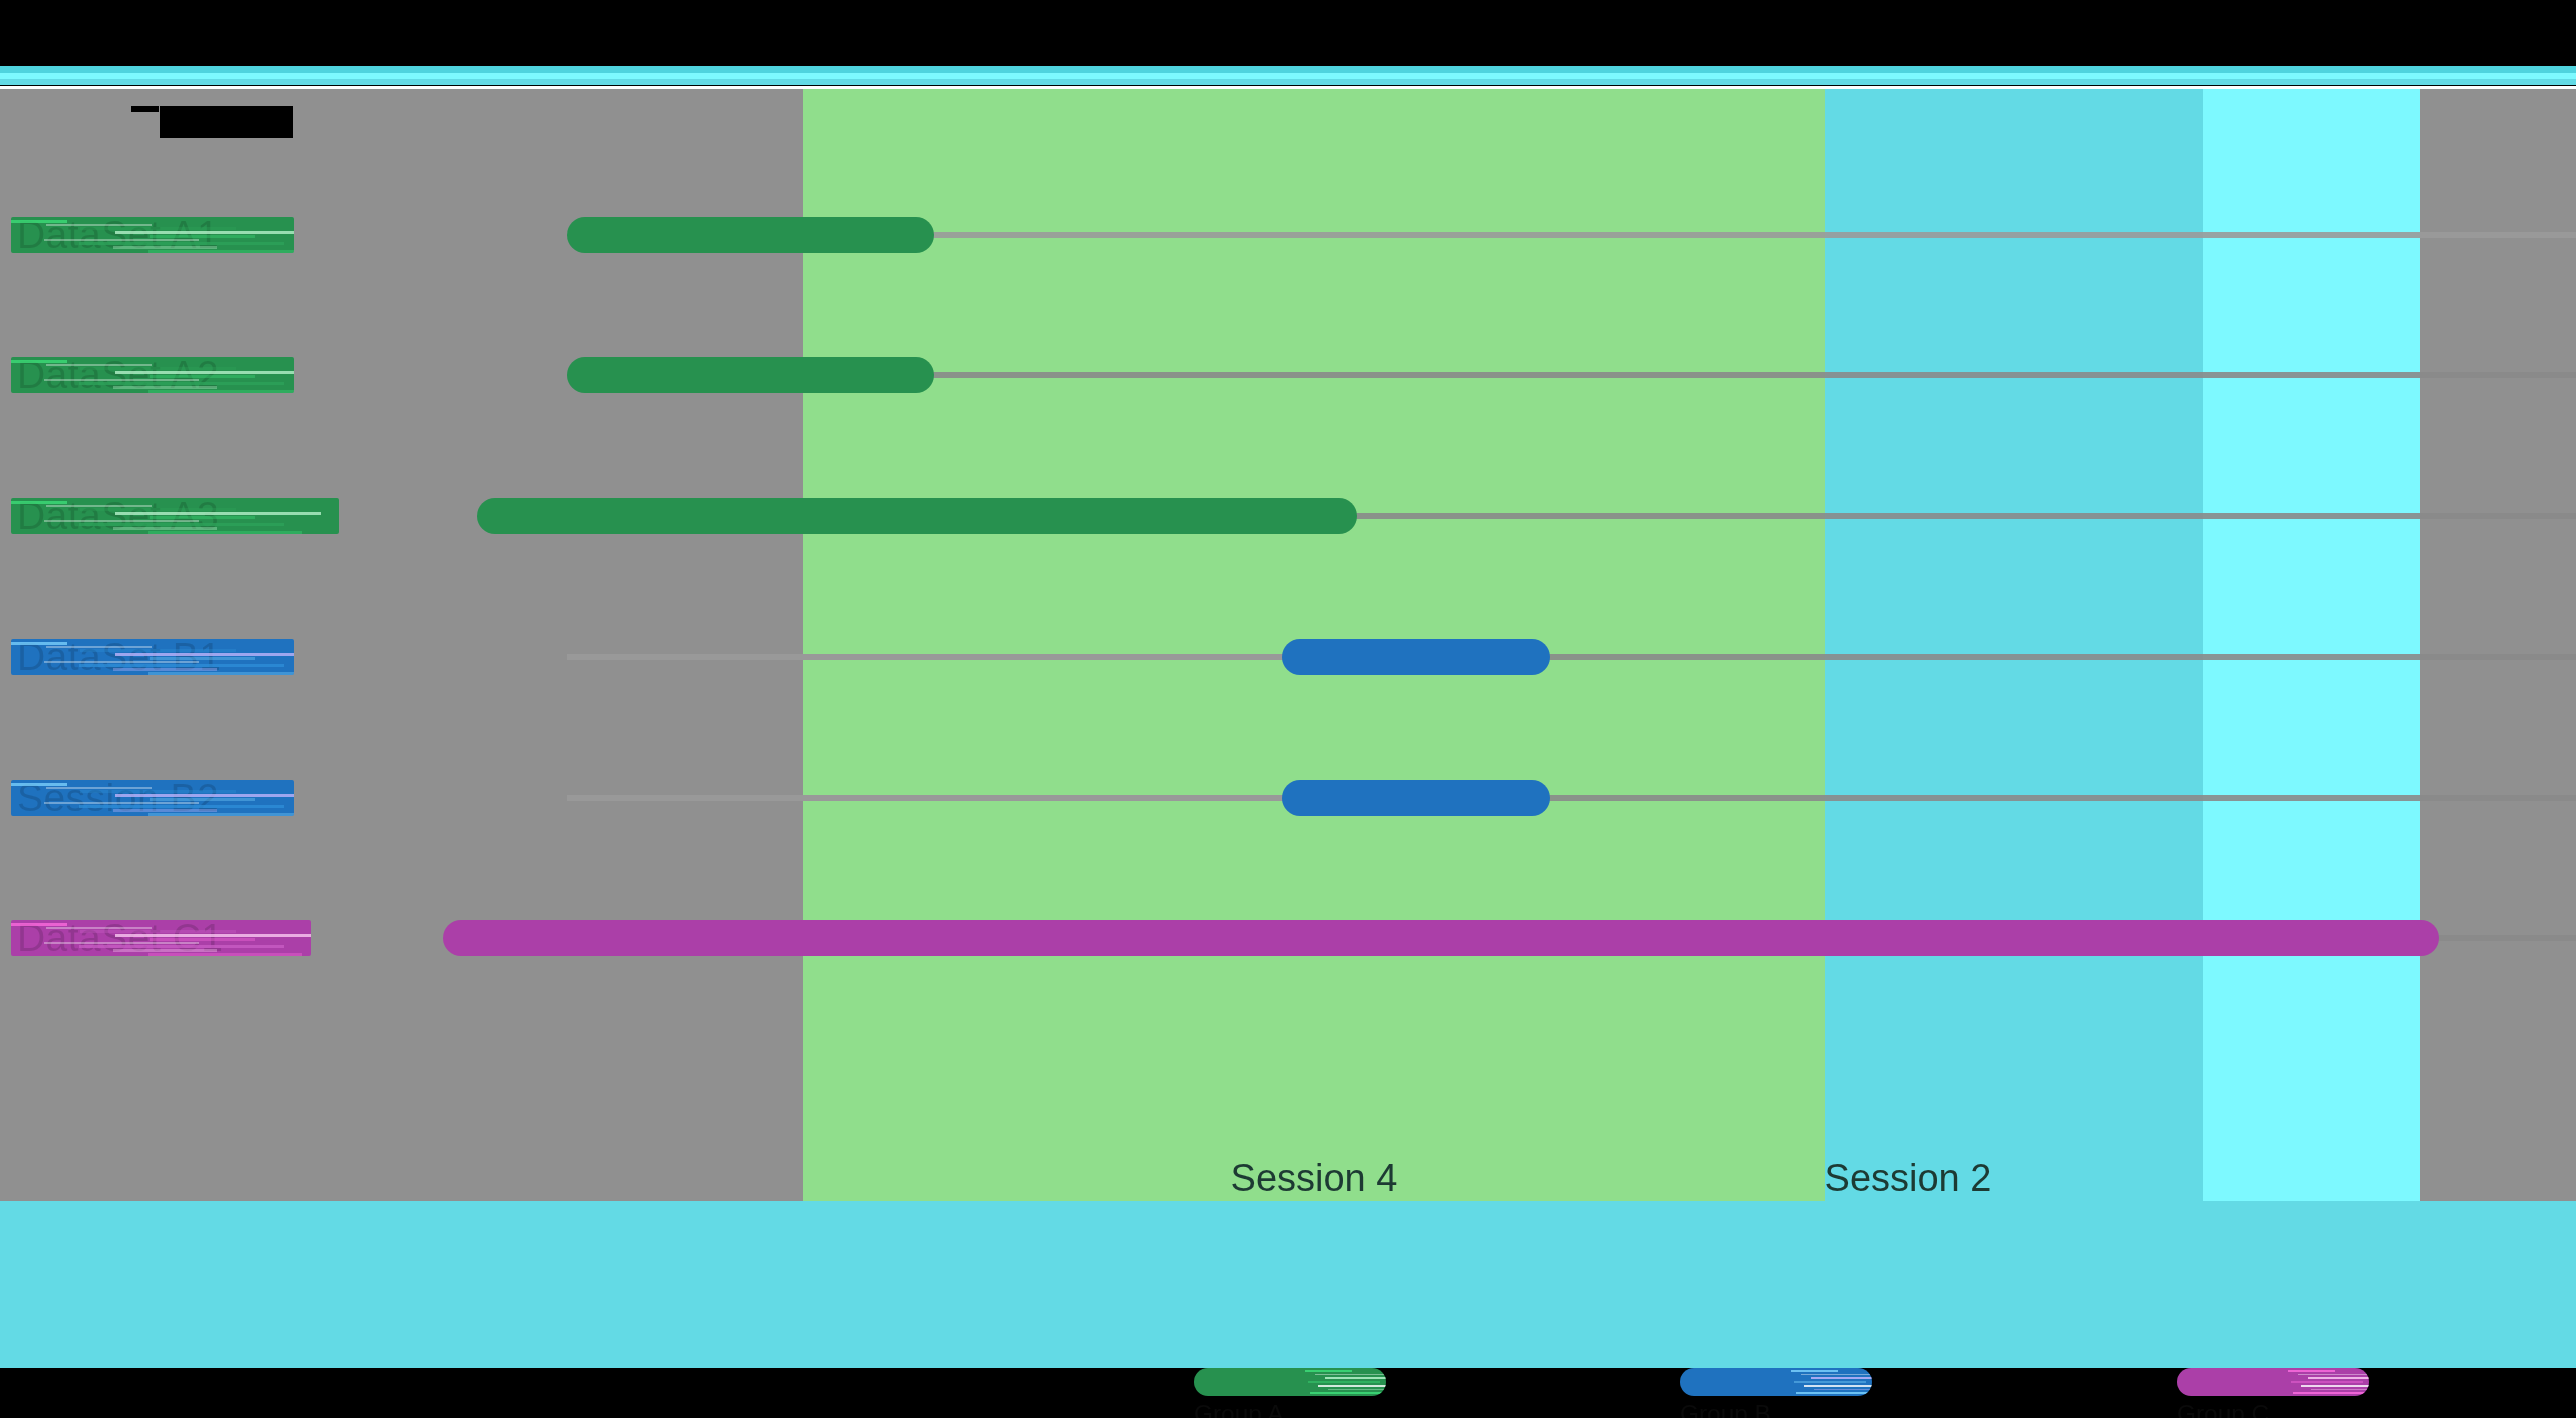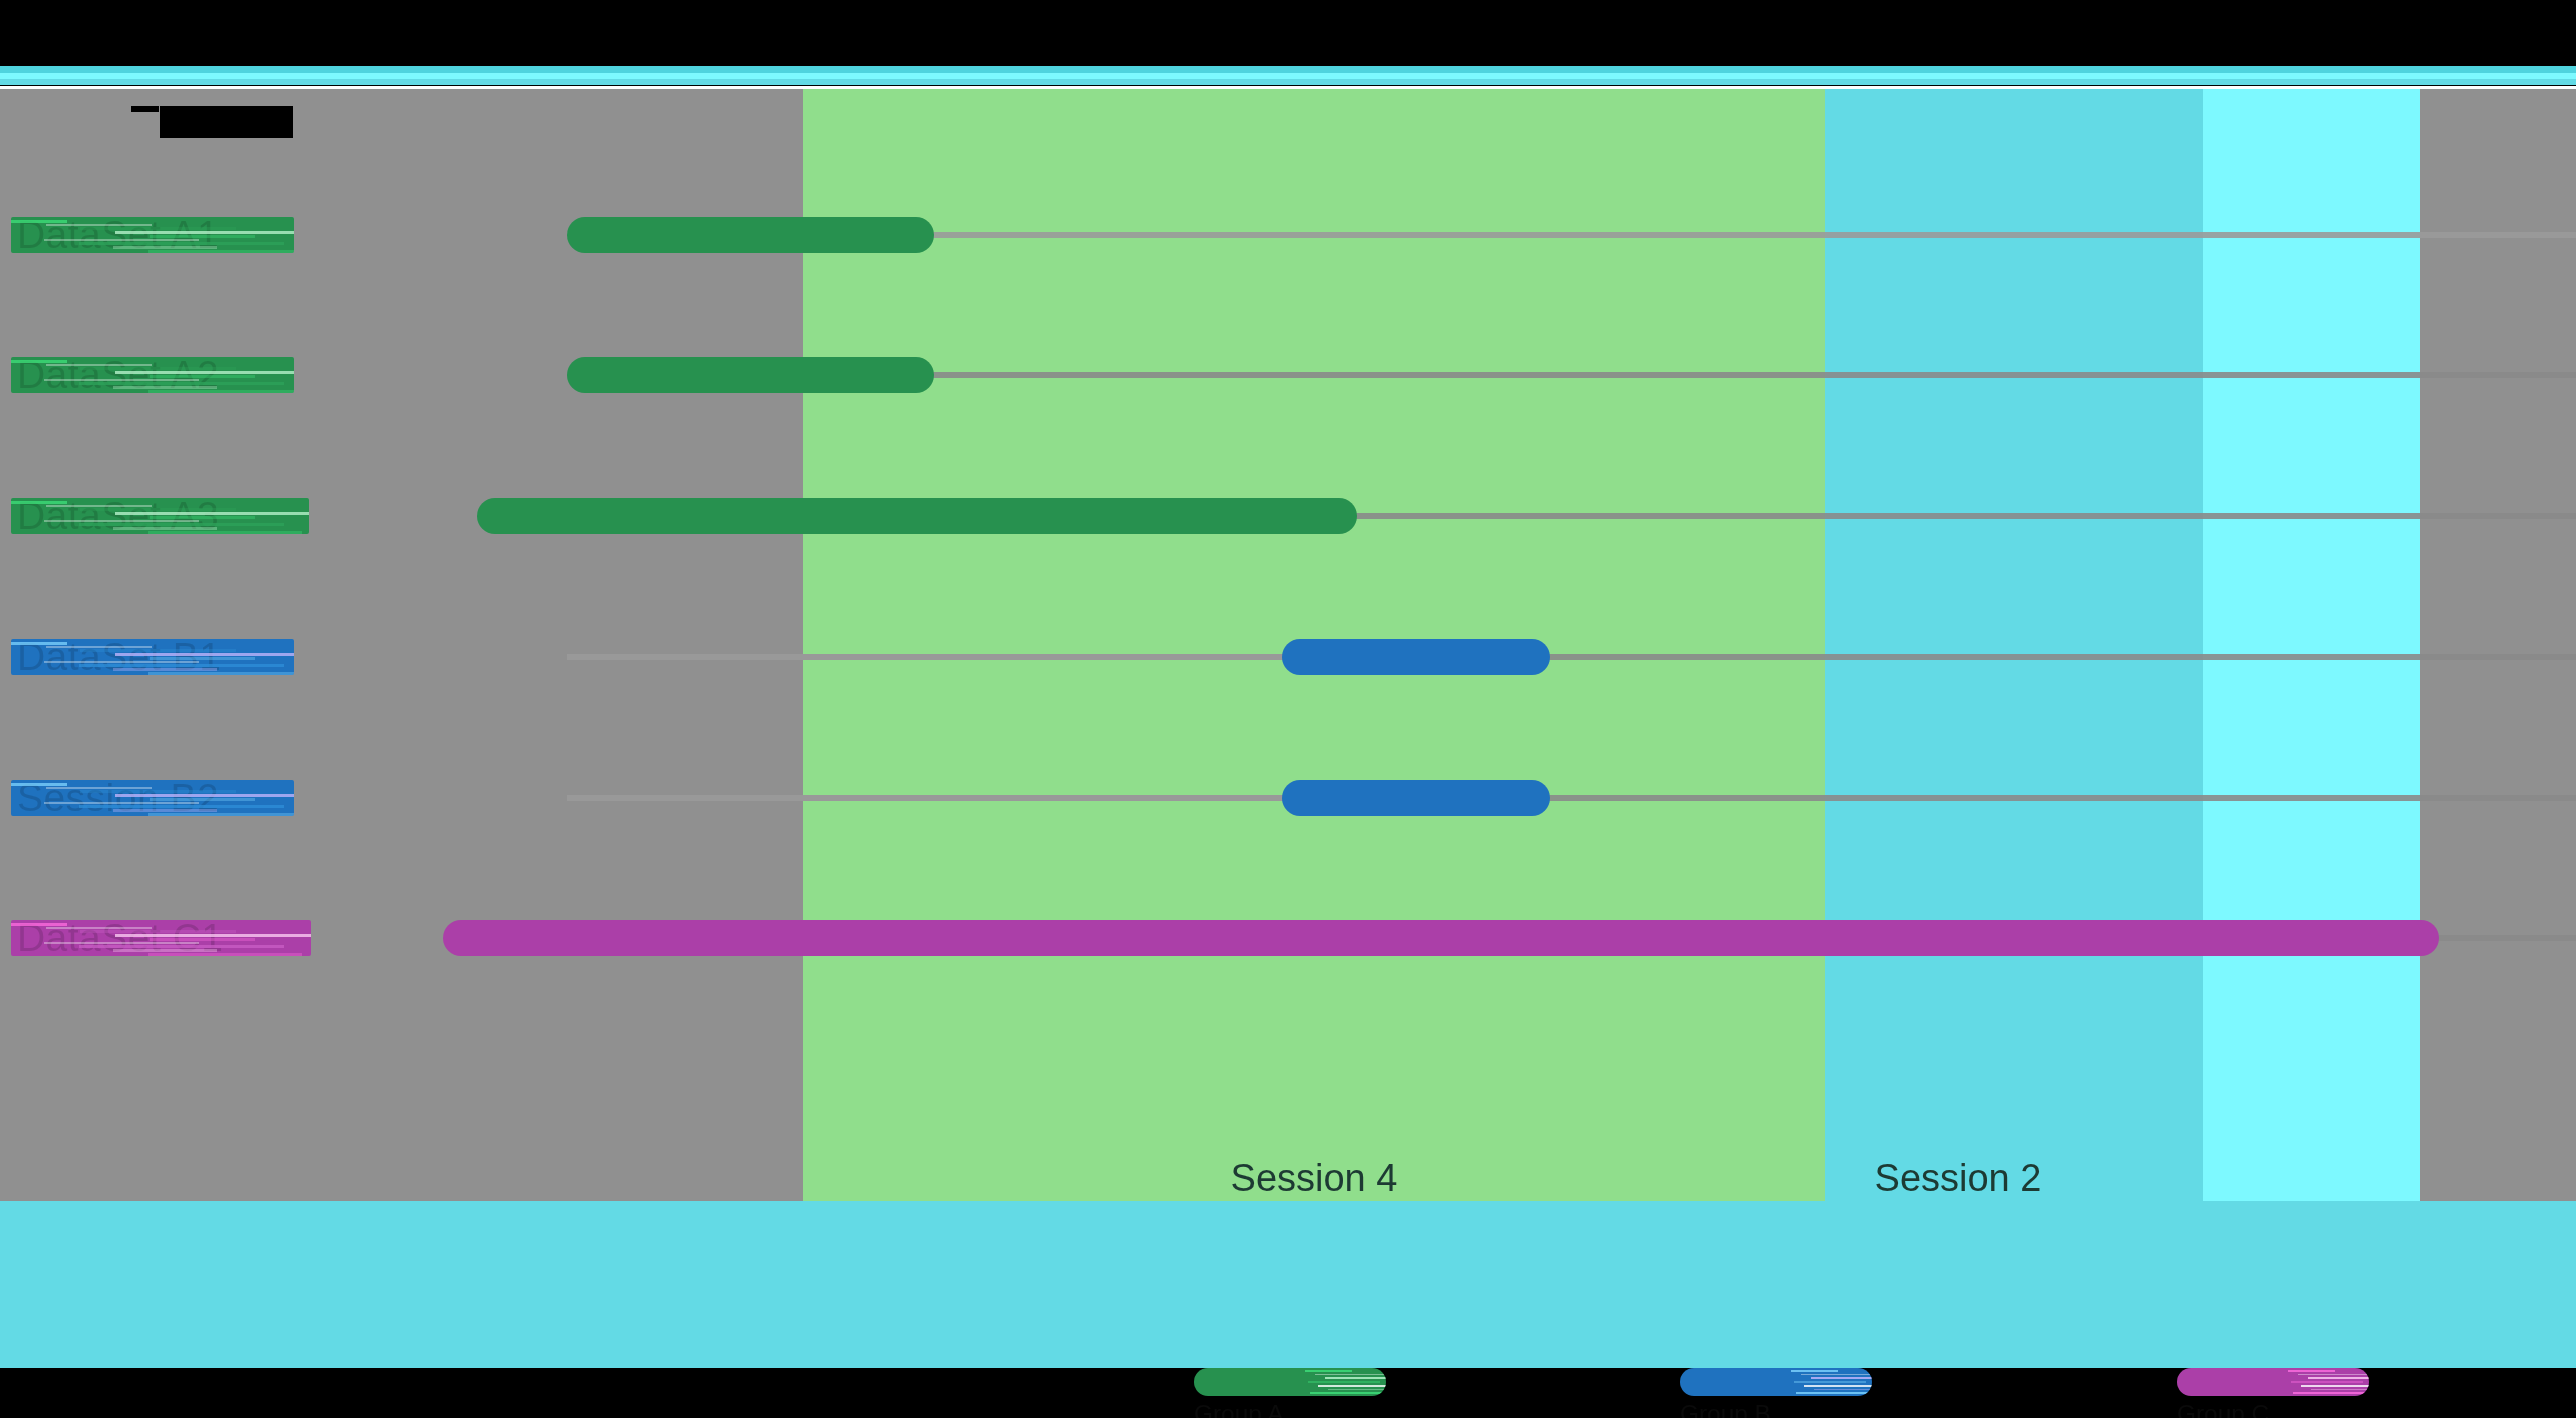--- a/index.html
+++ b/index.html
@@ -185,21 +185,21 @@
 
   <div id="plot">
 
     <div id="title-notch"></div>
     <div id="title-block">
       <span class="tl">Timeline</span>
     </div>
   <div class="band" style="left: 803px; width: 1022px; background: rgb(144, 222, 140);"></div>
       <div class="band-label" style="left: 1314px;">Session 4</div>
       <div class="band" style="left: 1825px; width: 378px; background: rgb(99, 218, 229);"></div>
-      <div class="band-label" style="left: 1958px;">Session 2</div>
+      <div class="band-label" style="left: 1908px;">Session 2</div>
       <div class="band" style="left: 2203px; width: 217px; background: rgb(125, 249, 255);"></div>
       <div class="gridline light" style="top: 143px; left: 567px; width: 2009px;"></div>
       <div class="gridline" style="top: 283px; left: 567px; width: 2009px;"></div>
       <div class="gridline" style="top: 424px; left: 567px; width: 2009px;"></div>
       <div class="gridline" style="top: 565px; left: 567px; width: 2009px;"></div>
       <div class="gridline" style="top: 706px; left: 567px; width: 2009px;"></div>
       <div class="gridline" style="top: 846px; left: 567px; width: 2009px;"></div>
       <div class="gridline light" style="top: 565px; left: 567px; width: 715px;"></div>
       <div class="gridline light" style="top: 706px; left: 567px; width: 715px;"></div>
       <div class="bar" title="DataSet A1" style="left: 567px; width: 367px; top: 128px; background: rgb(39, 145, 79);"></div>
@@ -225,21 +225,21 @@
         <div class="scan" style="top: 2.8px; background: rgb(63, 224, 122); left: 0px; width: 56px; opacity: 0.75;"></div>
         <div class="scan" style="top: 6.6px; background: rgb(255, 255, 255); left: 35px; width: 106px; opacity: 0.35;"></div>
         <div class="scan" style="top: 10.3px; background: rgb(46, 163, 90); left: 69px; width: 156px; opacity: 0.35;"></div>
         <div class="scan" style="top: 14px; background: rgb(191, 247, 210); left: 104px; width: 206px; opacity: 0.75;"></div>
         <div class="scan" style="top: 18px; background: rgb(63, 224, 122); left: 139px; width: 105px; opacity: 0.35;"></div>
         <div class="scan" style="top: 21.6px; background: rgb(255, 255, 255); left: 33px; width: 155px; opacity: 0.35;"></div>
         <div class="scan" style="top: 25px; background: rgb(46, 163, 90); left: 68px; width: 205px; opacity: 0.75;"></div>
         <div class="scan" style="top: 29px; background: rgb(191, 247, 210); left: 102px; width: 104px; opacity: 0.35;"></div>
         <div class="scan" style="top: 33px; background: rgb(63, 224, 122); left: 137px; width: 154px; opacity: 0.35;"></div>
       </div>
-      <div class="tick-label" style="top: 409px; width: 298px; background: rgb(39, 145, 79);">
+      <div class="tick-label" style="top: 409px; width: 328px; background: rgb(39, 145, 79);">
         <span class="glyphs">DataSet A3</span>
         <div class="scan" style="top: 2.8px; background: rgb(63, 224, 122); left: 0px; width: 56px; opacity: 0.75;"></div>
         <div class="scan" style="top: 6.6px; background: rgb(255, 255, 255); left: 35px; width: 106px; opacity: 0.35;"></div>
         <div class="scan" style="top: 10.3px; background: rgb(46, 163, 90); left: 69px; width: 156px; opacity: 0.35;"></div>
         <div class="scan" style="top: 14px; background: rgb(191, 247, 210); left: 104px; width: 206px; opacity: 0.75;"></div>
         <div class="scan" style="top: 18px; background: rgb(63, 224, 122); left: 139px; width: 105px; opacity: 0.35;"></div>
         <div class="scan" style="top: 21.6px; background: rgb(255, 255, 255); left: 33px; width: 155px; opacity: 0.35;"></div>
         <div class="scan" style="top: 25px; background: rgb(46, 163, 90); left: 68px; width: 205px; opacity: 0.75;"></div>
         <div class="scan" style="top: 29px; background: rgb(191, 247, 210); left: 102px; width: 104px; opacity: 0.35;"></div>
         <div class="scan" style="top: 33px; background: rgb(63, 224, 122); left: 137px; width: 154px; opacity: 0.35;"></div>

